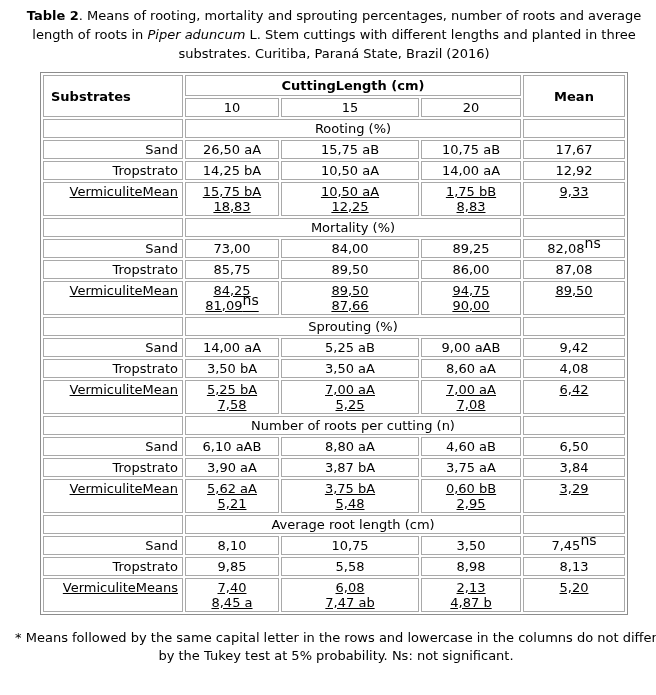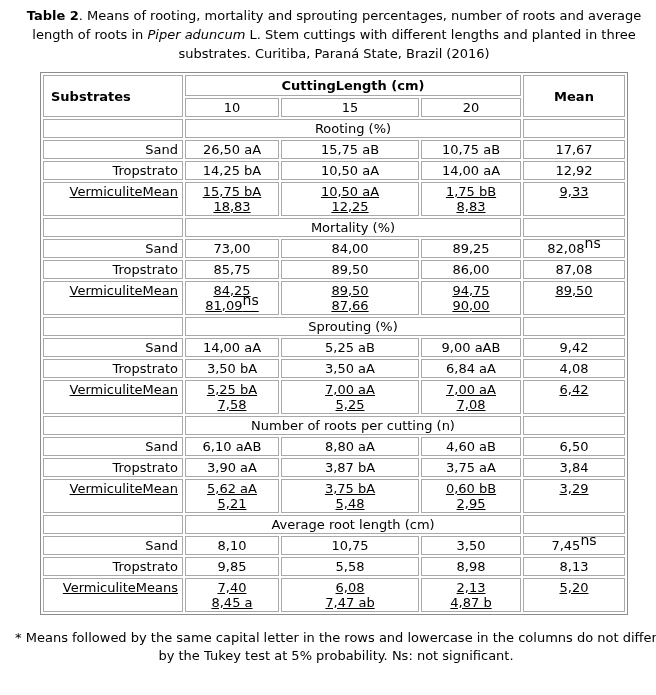--- a/index.html
+++ b/index.html
@@ -230,21 +230,21 @@
         </tr>
         <tr>
           <td class="label">Tropstrato</td>
           <td>
             <div><span>3,50 bA</span></div>
           </td>
           <td>
             <div><span>3,50 aA</span></div>
           </td>
           <td>
-            <div><span>6,84 aA</span></div>
+            <div><span>8,60 aA</span></div>
           </td>
           <td>
             <div><span>4,08</span></div>
           </td>
         </tr>
         <tr class="double">
           <td class="label">VermiculiteMean</td>
           <td>
             <div><span>5,25 bA</span></div>
             <div><span>7,58</span></div>

